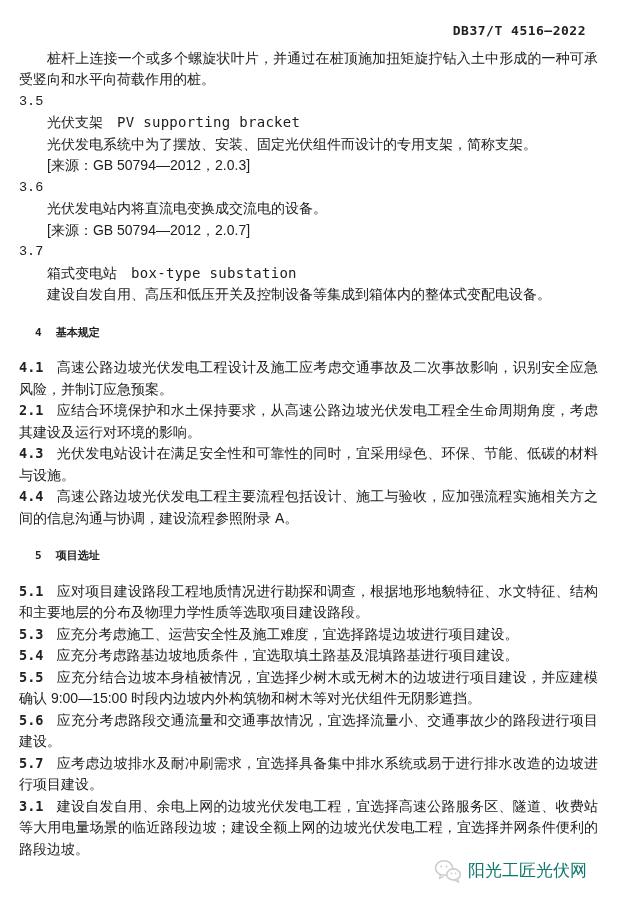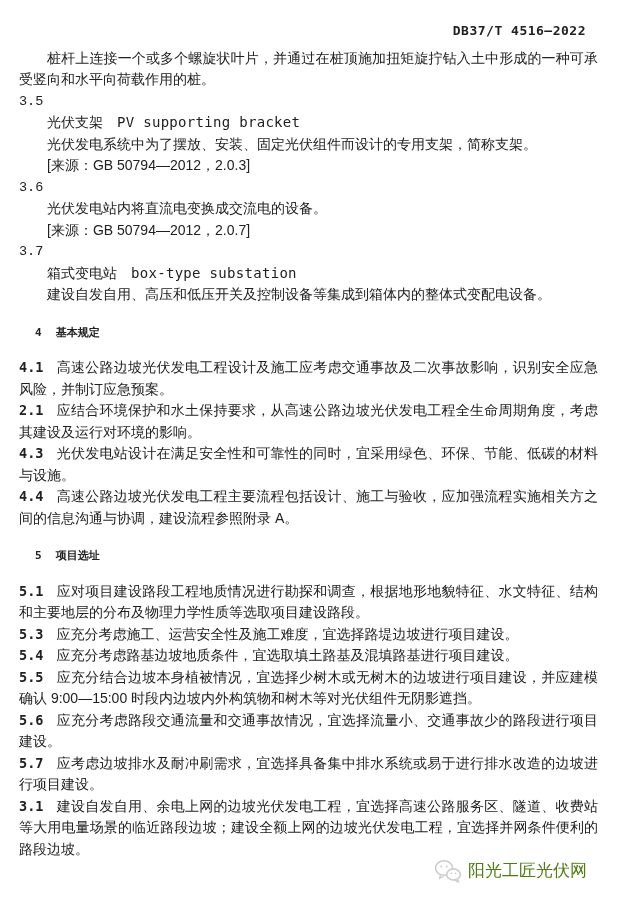--- a/index.html
+++ b/index.html
@@ -41,21 +41,21 @@
   .clause .cnum{
     font-weight:700;
     margin-right:13px;
     font-family:"DejaVu Sans Mono",monospace;
     font-size:13.5px;
   }
   .watermark{
     position:absolute;
     right:22px;top:858px;
     display:flex;align-items:center;gap:6px;
-    color:#4d7c0f;
+    color:#0f766e;
     font-size:17px;
     line-height:26px;
     white-space:nowrap;
     text-align:left;
   }
   .watermark svg{display:block;}
 </style>
 </head>
 <body>
 

